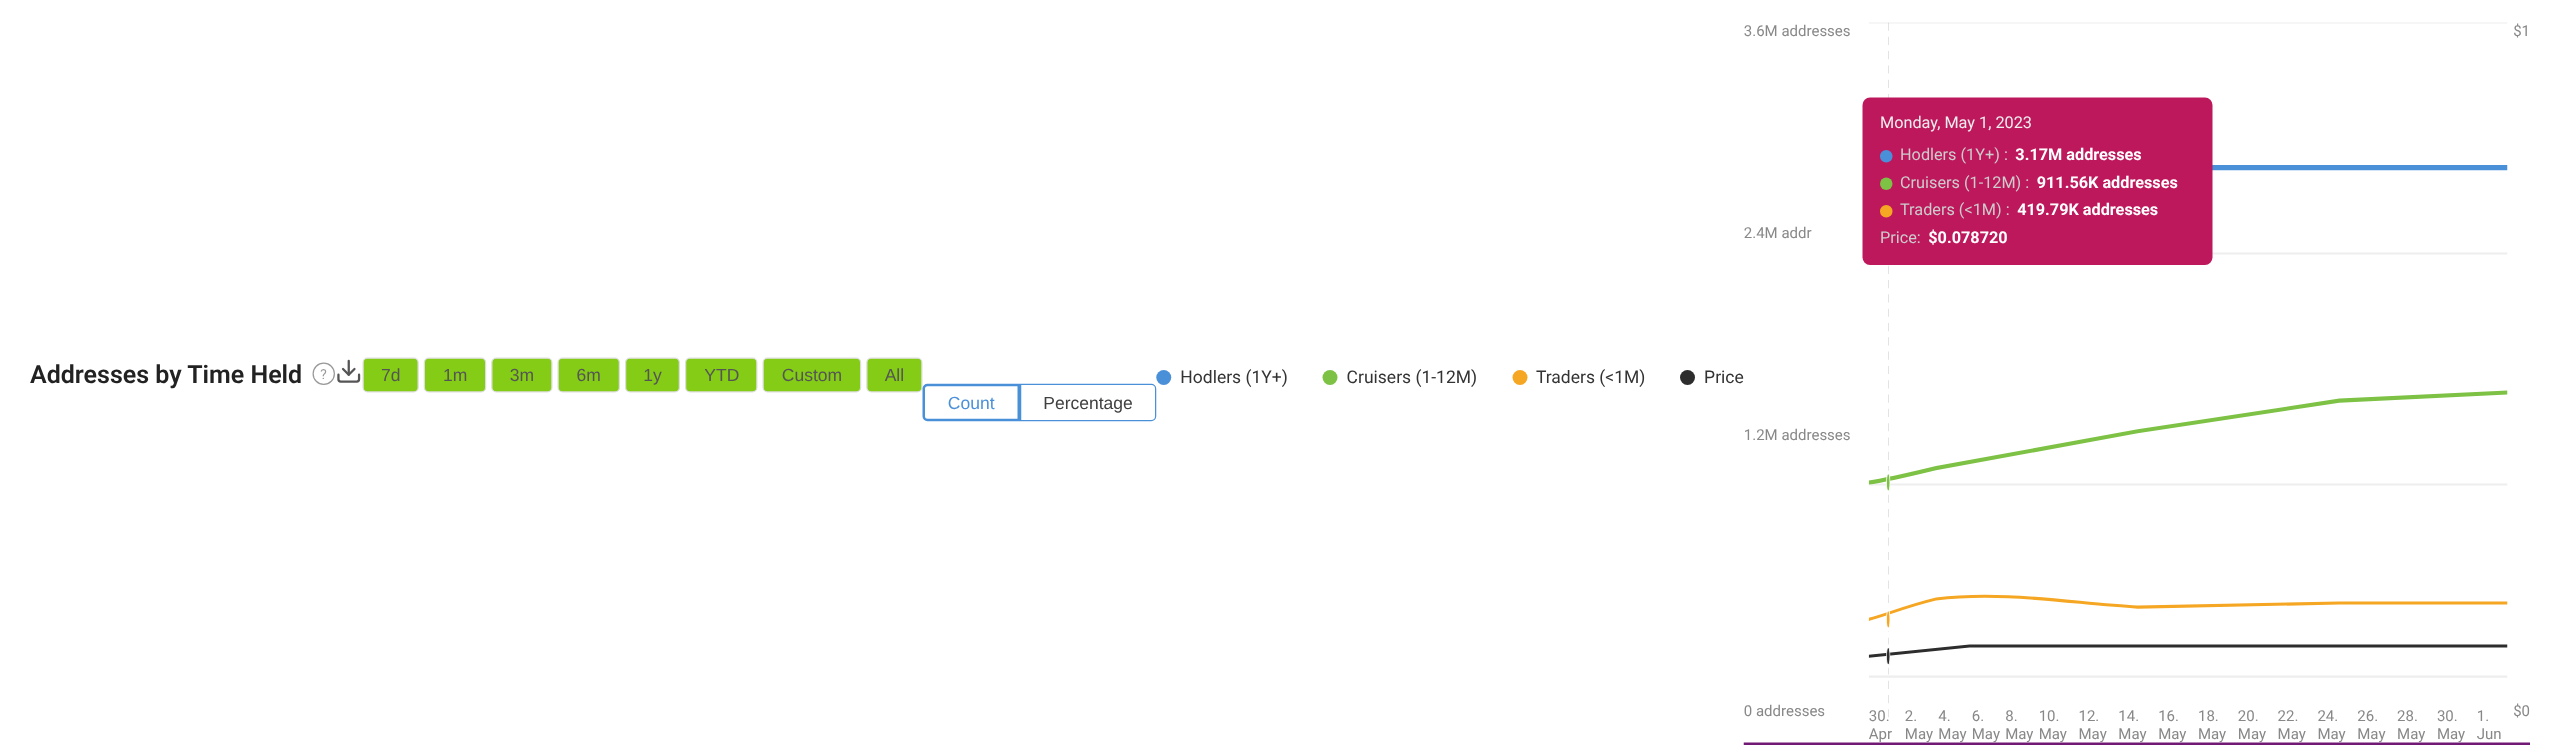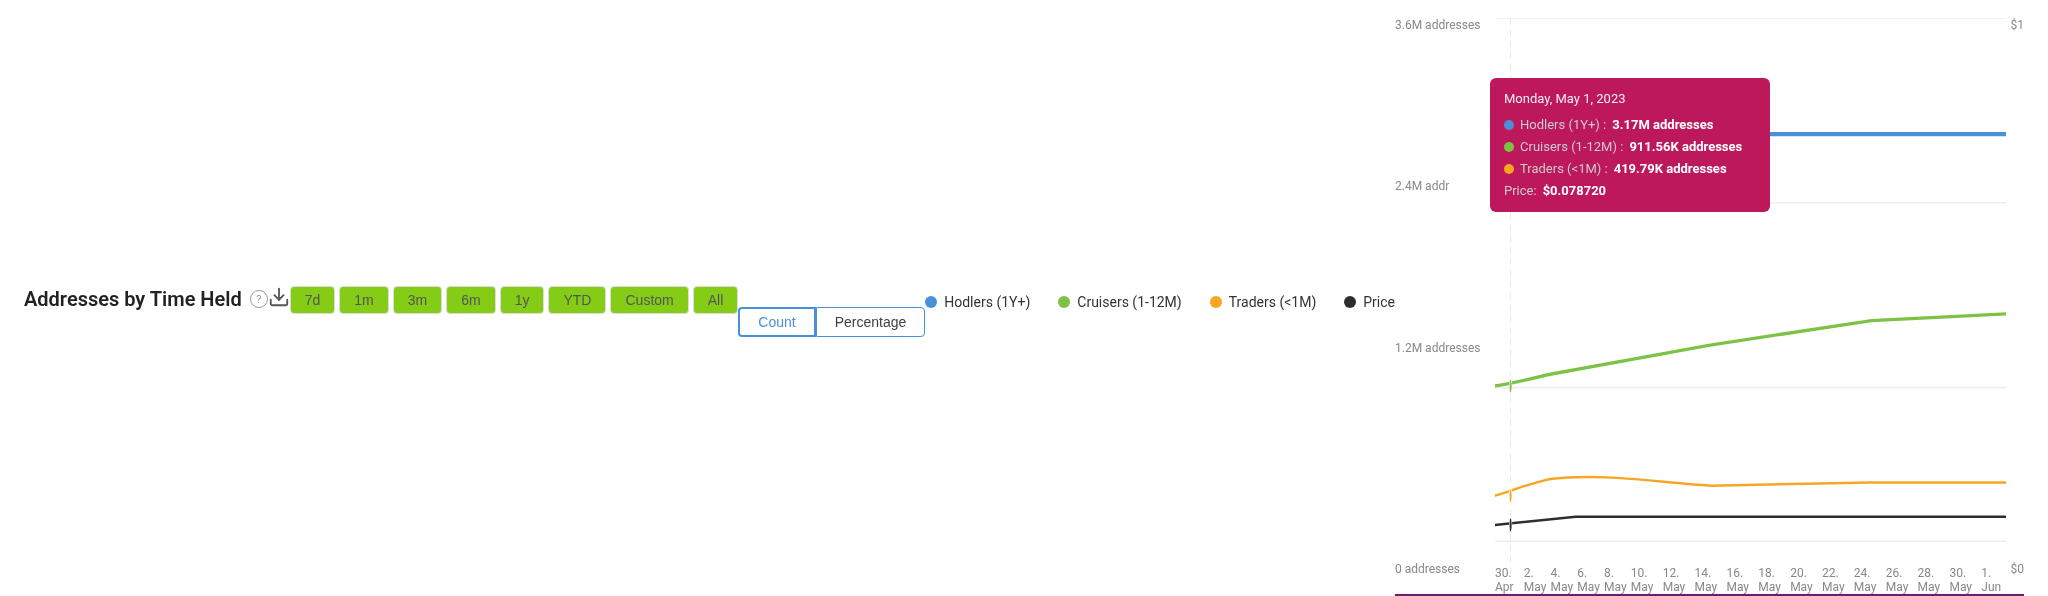--- a/index.html
+++ b/index.html
@@ -134,21 +134,21 @@
       right: 18px;
       top: 0;
       bottom: 20px;
     }
     .x-axis {
       position: absolute;
       bottom: 0;
       left: 100px;
       right: 18px;
       display: flex;
-      justify-content: flex-end;
+      justify-content: space-between;
       font-size: 12px;
       color: #888;
     }
     .tooltip {
       position: absolute;
       left: 82px;
       top: 80px;
       background: #be185d;
       color: #fff;
       border-radius: 6px;

